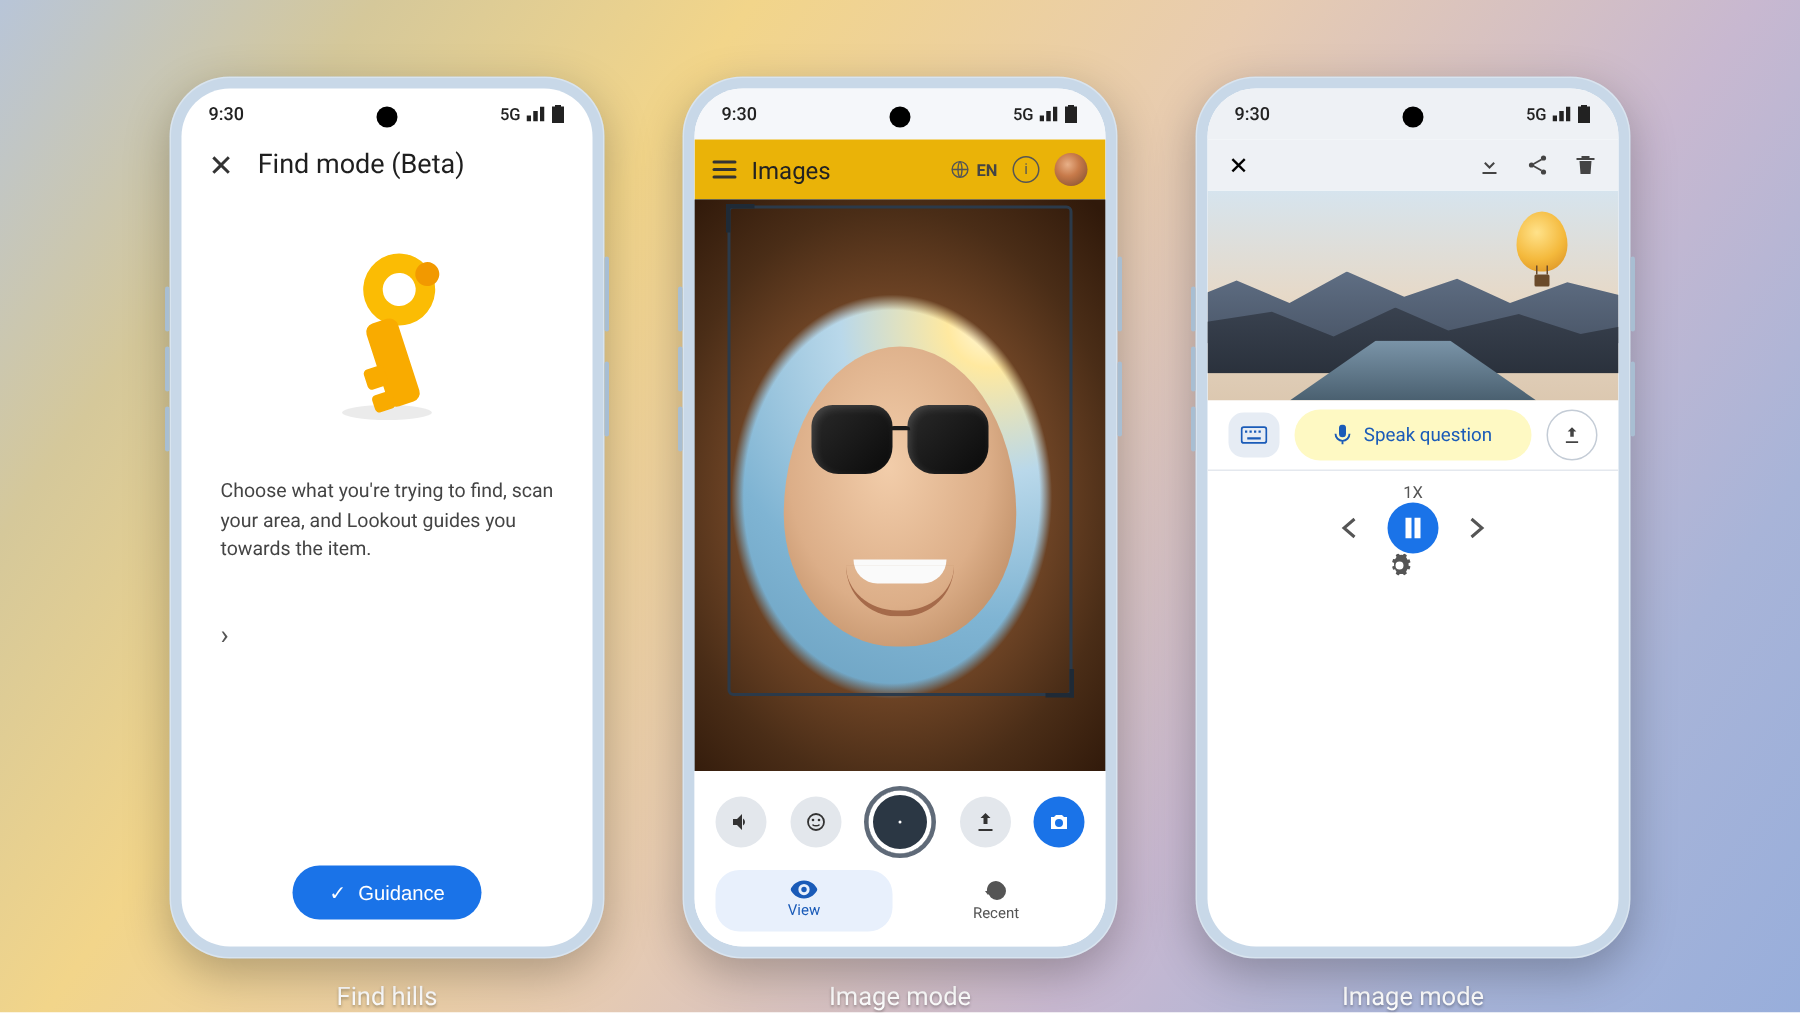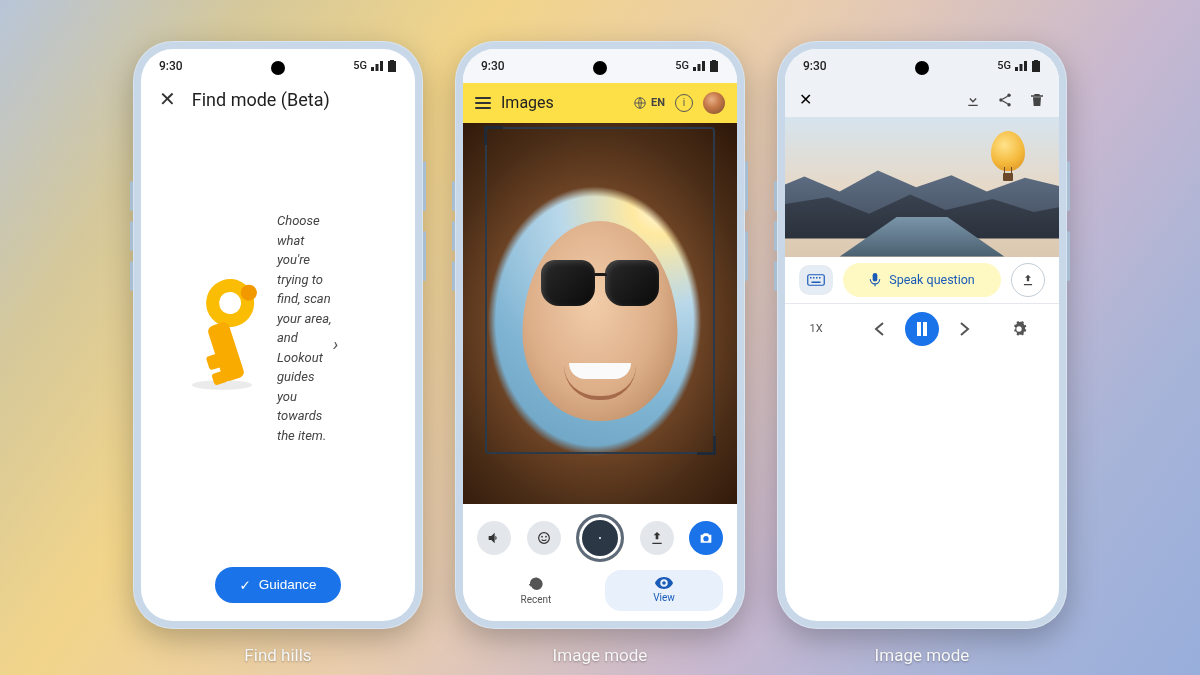--- a/index.html
+++ b/index.html
@@ -1,20 +1,20 @@
 <!DOCTYPE html>
 <html><head>
 <meta charset="utf-8">
 <style>
   * { box-sizing: border-box; margin: 0; padding: 0; }
   html, body { width: 1200px; height: 675px; overflow: hidden; font-family: 'Roboto', 'Helvetica Neue', Arial, sans-serif; }
   .stage {
     width: 1200px; height: 675px;
     background: linear-gradient(125deg, #b8c5d8 0%, #d5c89a 15%, #f2d58a 30%, #e8ccb0 50%, #c8b8d0 70%, #a8b4d8 85%, #98aedb 100%);
-    display: flex; justify-content: center; gap: 32px; align-items: center; padding-top: 30px;
+    display: flex; justify-content: center; gap: 52px; align-items: flex-end; padding-top: 30px;
   }
   .phone-wrap { display: flex; flex-direction: column; align-items: center; gap: 16px; }
   .caption { color: #fff; font-size: 17px; font-weight: 400; text-shadow: 0 1px 2px rgba(0,0,0,.3); }
 
   .phone {
     width: 290px; height: 588px;
     background: #c8d8e8;
     border-radius: 40px;
     padding: 8px;
     box-shadow: 0 10px 30px rgba(0,0,0,.25), inset 0 0 0 1px rgba(255,255,255,.3);
@@ -41,33 +41,33 @@
     height: 34px; display:flex; justify-content:space-between; align-items:center; padding: 0 18px; font-size:12px; font-weight:500;
   }
   .statusbar.dark { color:#222; }
   .status-right { display:flex; align-items:center; gap:4px; font-size:11px; }
   .sigicon { display:inline-flex; }
 
   
   .p1-header { display:flex; align-items:center; gap:16px; padding: 6px 18px 8px; }
   .p1-title { font-size:18px; font-weight:400; color:#1f1f1f; }
   .close-x { font-size:20px; line-height:1; color:#333; cursor:pointer; }
-  .p1-body { flex:1; display:flex; flex-direction:row; align-items:center; padding: 20px 26px 0; font-style: italic; }
+  .p1-body { flex:1; display:flex; flex-direction:column; align-items:center; padding: 20px 26px 0; }
   .key-illus { width:110px; height:130px; display:flex; align-items:center; justify-content:center; margin-top:10px; margin-bottom:30px; position:relative; }
   .p1-desc { font-size:13px; line-height:1.5; color:#444; text-align:left; width:100%; margin-bottom:30px; }
   .p1-row { width:100%; display:flex; justify-content:space-between; align-items:center; padding:6px 0; cursor:pointer; }
   .p1-row-txt { display:flex; flex-direction:column; }
   .p1-row-title { font-size:13.5px; color:#1f1f1f; }
   .p1-row-sub { font-size:11px; color:#666; margin-top:2px; }
   .chev { font-size:18px; color:#555; }
   .p1-foot { padding: 18px; display:flex; justify-content:center; }
   .continue-btn { background:#1a73e8; color:#fff; border:none; border-radius:22px; padding:10px 24px; font-size:13.5px; font-weight:500; display:flex; align-items:center; gap:8px; cursor:pointer; }
 
   
-  .p2-header { height:40px; background:#fde047; display:flex; align-items:center; padding:0 12px; gap:10px; }
+  .p2-header { height:40px; background:#eab308; display:flex; align-items:center; padding:0 12px; gap:10px; }
   .p2-header .spacer { flex:1; }
   .hamb { display:flex; flex-direction:column; gap:3px; }
   .hamb span { width:16px; height:2px; background:#333; border-radius:1px; }
   .p2-ht { font-size:16px; color:#222; }
   .lang-pill { display:flex; align-items:center; gap:4px; font-size:11px; color:#444;font-weight:bold; }
   .info-ic { width:18px; height:18px; border:1.5px solid #555; border-radius:50%; display:flex; align-items:center; justify-content:center; font-size:10px; color:#555;}
   .avatar { width:22px; height:22px; border-radius:50%; background: radial-gradient(circle at 40% 35%, #e8b088 0%, #c77a4a 40%, #7a4a2c 100%); }
   .p2-photo { flex:1; position:relative; overflow:hidden; background:#000; }
   .sky { position:absolute; inset:0; background: radial-gradient(circle at 72% 22%, #fff9e0 0%, #ffe9a0 8%, #b9d8ea 28%, #7fb4d3 55%, #5a90b0 100%); }
   .hair { position:absolute; inset:0; background: radial-gradient(ellipse 75% 68% at 48% 52%, rgba(90,55,30,0) 48%, #6b4224 52%, #4a2d17 74%, #30190a 100%); }
@@ -102,21 +102,21 @@
   .balloon-env { position:absolute; right:34px; top:14px; width:34px; height:40px; background: radial-gradient(circle at 40% 35%, #ffe28a, #f4b93c 55%, #d68a1f); border-radius:50% 50% 46% 46% / 56% 56% 44% 44%; }
   .balloon-bask { position:absolute; right:46px; top:56px; width:10px; height:8px; background:#6a4a2a; border-radius:1px; }
   .balloon-bask::before { content:""; position:absolute; left:1px; right:1px; top:-6px; height:6px; border-left:1px solid #6a4a2a; border-right:1px solid #6a4a2a; }
 
   .p3-text { padding:12px 18px 8px; font-size:19px; line-height:1.5; color:#1a1a1a; flex:1; }
   .hl { background:#fff1b8; padding:0 2px; }
   .p3-ask { padding: 6px 14px; display:flex; align-items:center; gap:10px; }
   .kb-btn { width:34px; height:30px; border-radius:10px; background:#e6ecf4; display:flex; align-items:center; justify-content:center; color:#1a5bb8; cursor:pointer;}
   .speak-btn { flex:1; height:34px; border-radius:18px; background:#fef9c3; color:#1a5bb8; display:flex; align-items:center; justify-content:center; gap:8px; font-size:12.5px; cursor:pointer;}
   .up-btn { width:34px; height:34px; border-radius:50%; border:1.5px solid #c4ccd6; display:flex; align-items:center; justify-content:center; color:#444; cursor:pointer;}
-  .p3-nav { border-top:1px solid #e4e8ee; padding:8px 14px 12px; display:flex; align-items:center; justify-content:space-between; }
+  .p3-nav { border-top:1px solid #e4e8ee; padding:8px 14px 12px; display:flex; align-items:center; justify-content:space-between;flex-direction:column; }
   .nav-side { width:34px; text-align:center; font-size:11px; color:#555; cursor:pointer;}
   .nav-center { display:flex; align-items:center; gap:12px; }
   .nav-arrow { width:28px; height:28px; display:flex; align-items:center; justify-content:center; color:#555; cursor:pointer;}
   .nav-play { width:34px; height:34px; border-radius:50%; background:#1a73e8; color:#fff; display:flex; align-items:center; justify-content:center; cursor:pointer;}
 
   svg { display:block; }
 </style>
 </head>
 <body>
 
@@ -247,32 +247,32 @@
                 <path d="M12 3l5 5h-3v6h-4V8H7l5-5zM5 19h14v2H5z" fill="currentColor"></path>
               </svg>
             </span>
           <span class="circ-btn blue">
               <svg width="16" height="16" viewBox="0 0 24 24">
                 <path d="M4 7h3l2-2h6l2 2h3v12H4V7zm8 10a4 4 0 100-8 4 4 0 000 8z" fill="currentColor"></path>
               </svg>
             </span>
         </div>
         <div class="p2-tabs">
-          <div class="p2-tab">
-            <svg width="16" height="16" viewBox="0 0 24 24">
-                <path d="M13 3a9 9 0 100 18 9 9 0 000-18zm0 2a7 7 0 11-4.9 12L6.7 18.4A9 9 0 103 12H1l3 4 3-4H5a7 7 0 018-7zm-1 3v5l4 2 .8-1.4L14 12V8h-2z" fill="currentColor"></path>
-              </svg>
-            <span>Recent</span>
-          </div>
           <div class="p2-tab active">
             <svg width="18" height="14" viewBox="0 0 24 16">
                 <path d="M12 0C6 0 1.7 3.9 0 8c1.7 4.1 6 8 12 8s10.3-3.9 12-8c-1.7-4.1-6-8-12-8zm0 13a5 5 0 110-10 5 5 0 010 10z" fill="currentColor"></path>
                 <circle cx="12" cy="8" r="2.4" fill="currentColor"></circle>
               </svg>
             <span>View</span>
+          </div>
+          <div class="p2-tab">
+            <svg width="16" height="16" viewBox="0 0 24 24">
+                <path d="M13 3a9 9 0 100 18 9 9 0 000-18zm0 2a7 7 0 11-4.9 12L6.7 18.4A9 9 0 103 12H1l3 4 3-4H5a7 7 0 018-7zm-1 3v5l4 2 .8-1.4L14 12V8h-2z" fill="currentColor"></path>
+              </svg>
+            <span>Recent</span>
           </div>
         </div>
       </div>
     </div>
     <div class="caption">Image mode</div>
   </div>
 
   <div class="phone-wrap">
     <div class="phone">
       <div class="screen">

